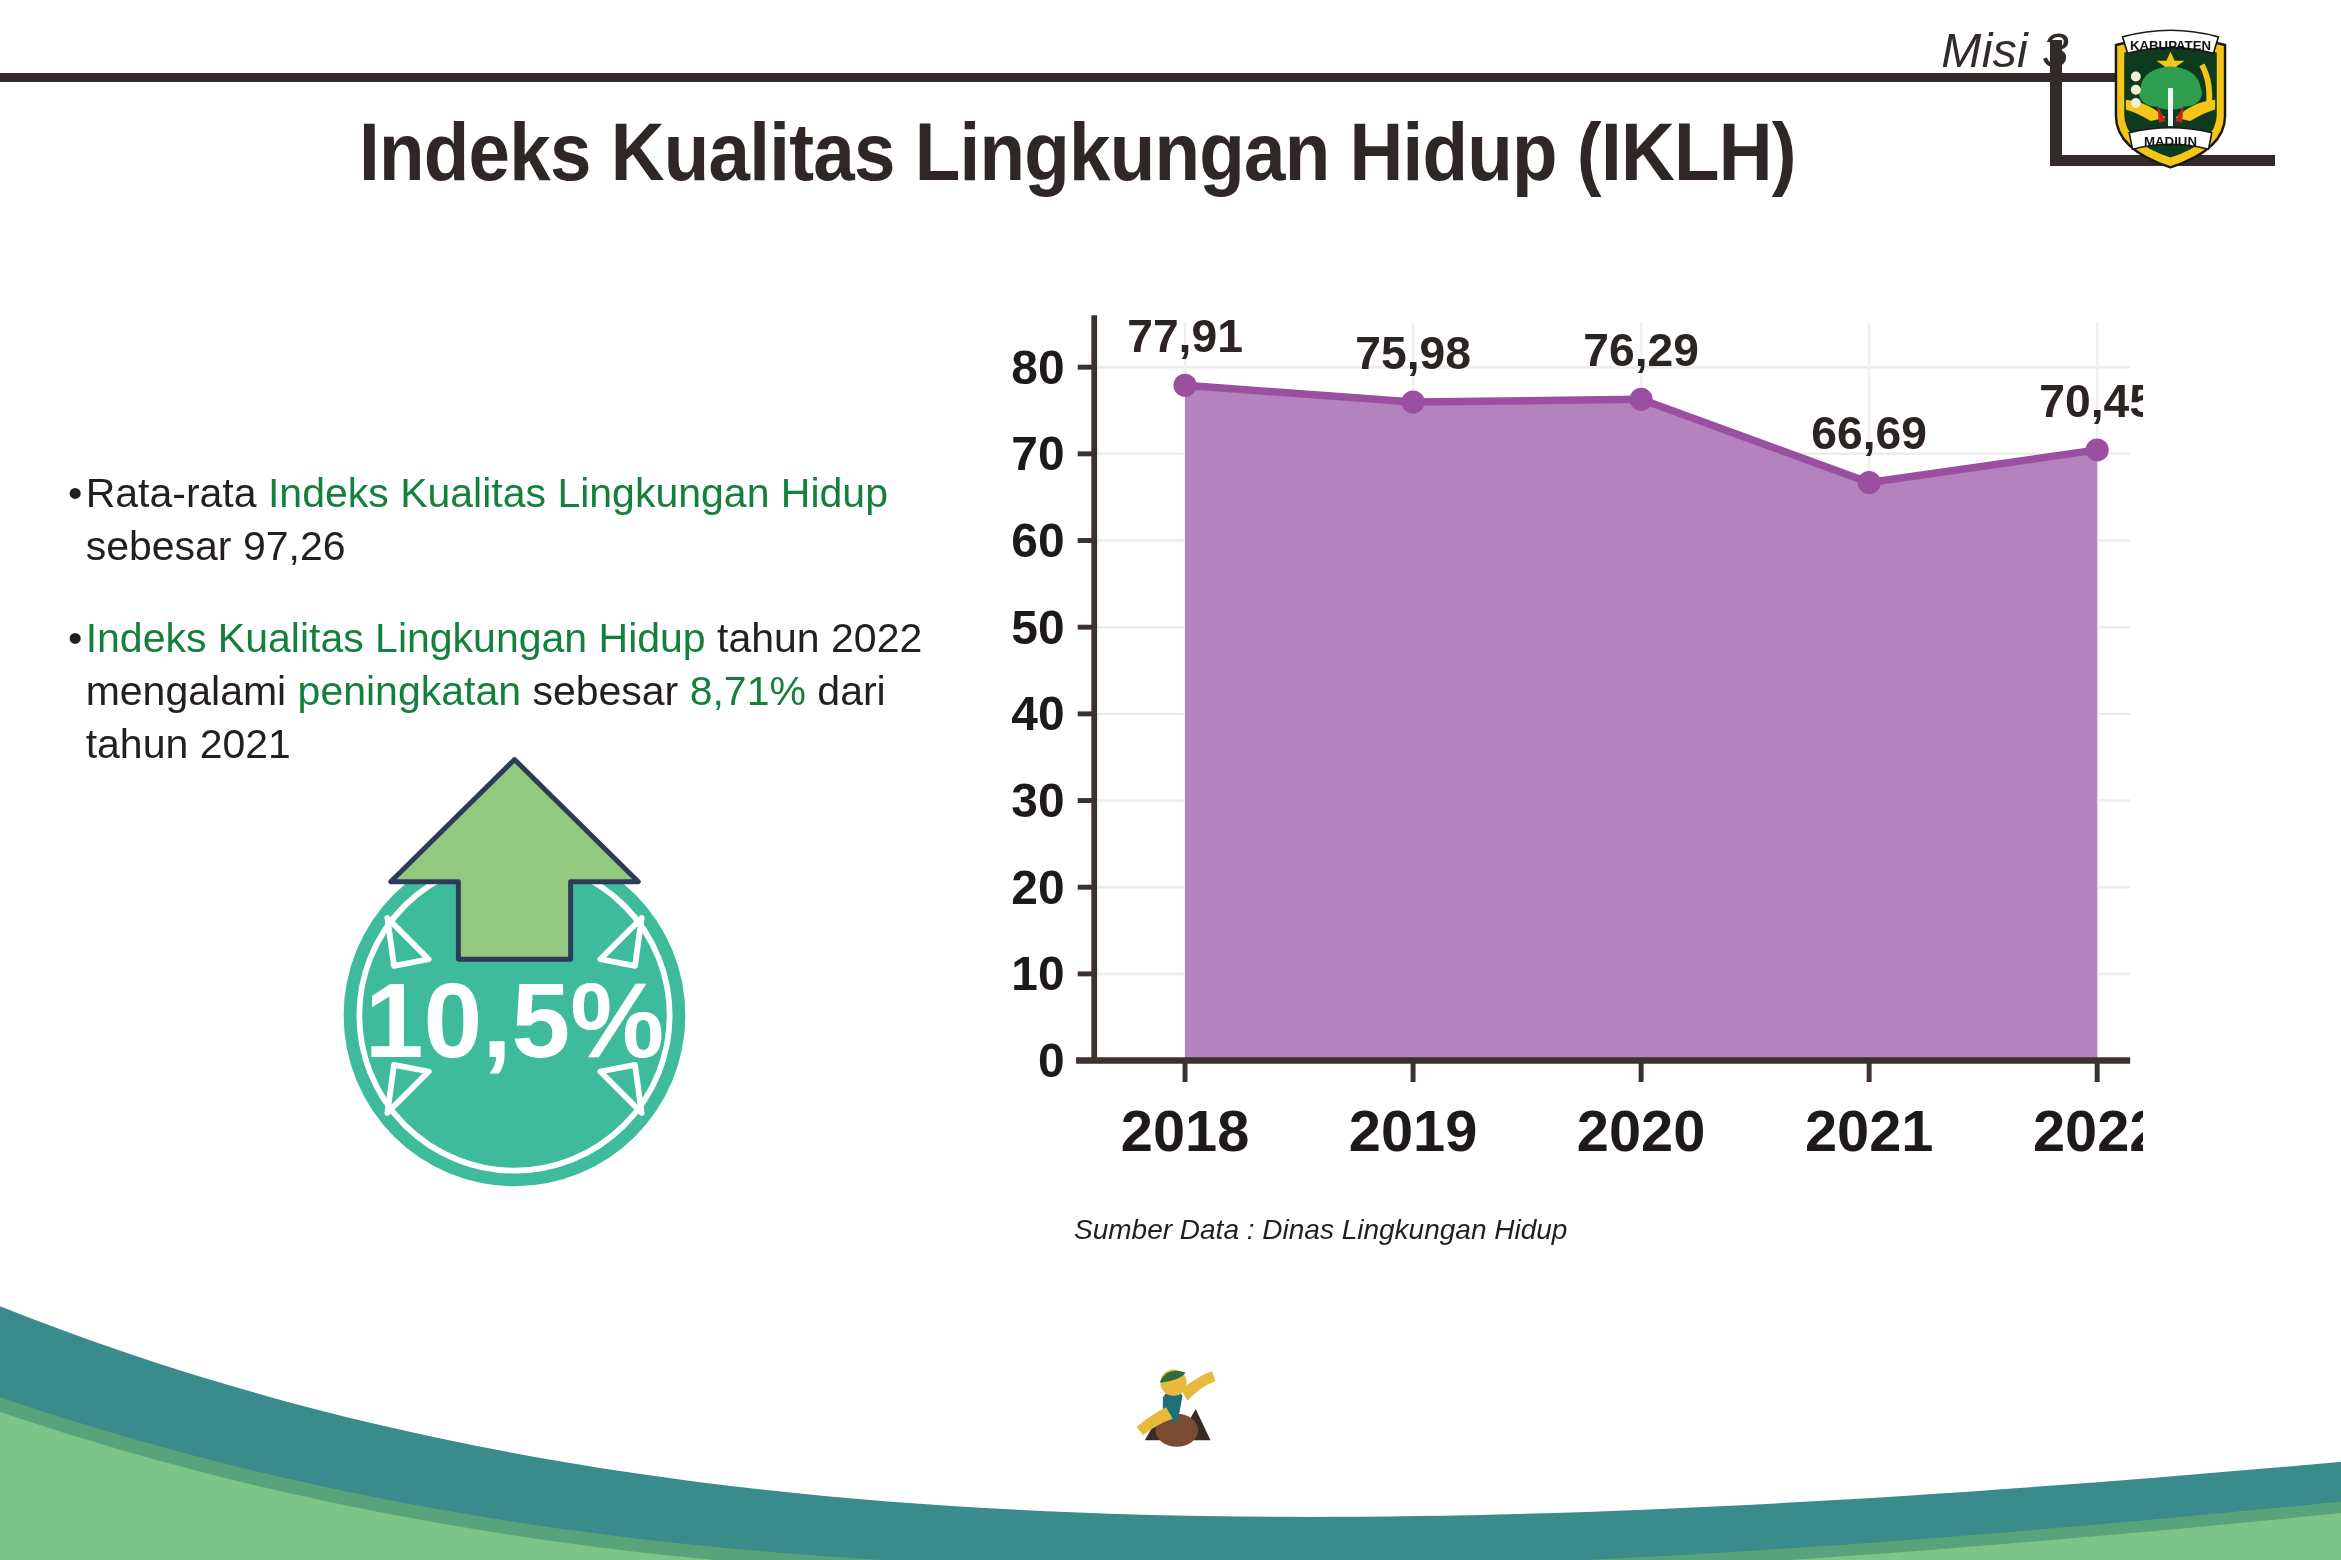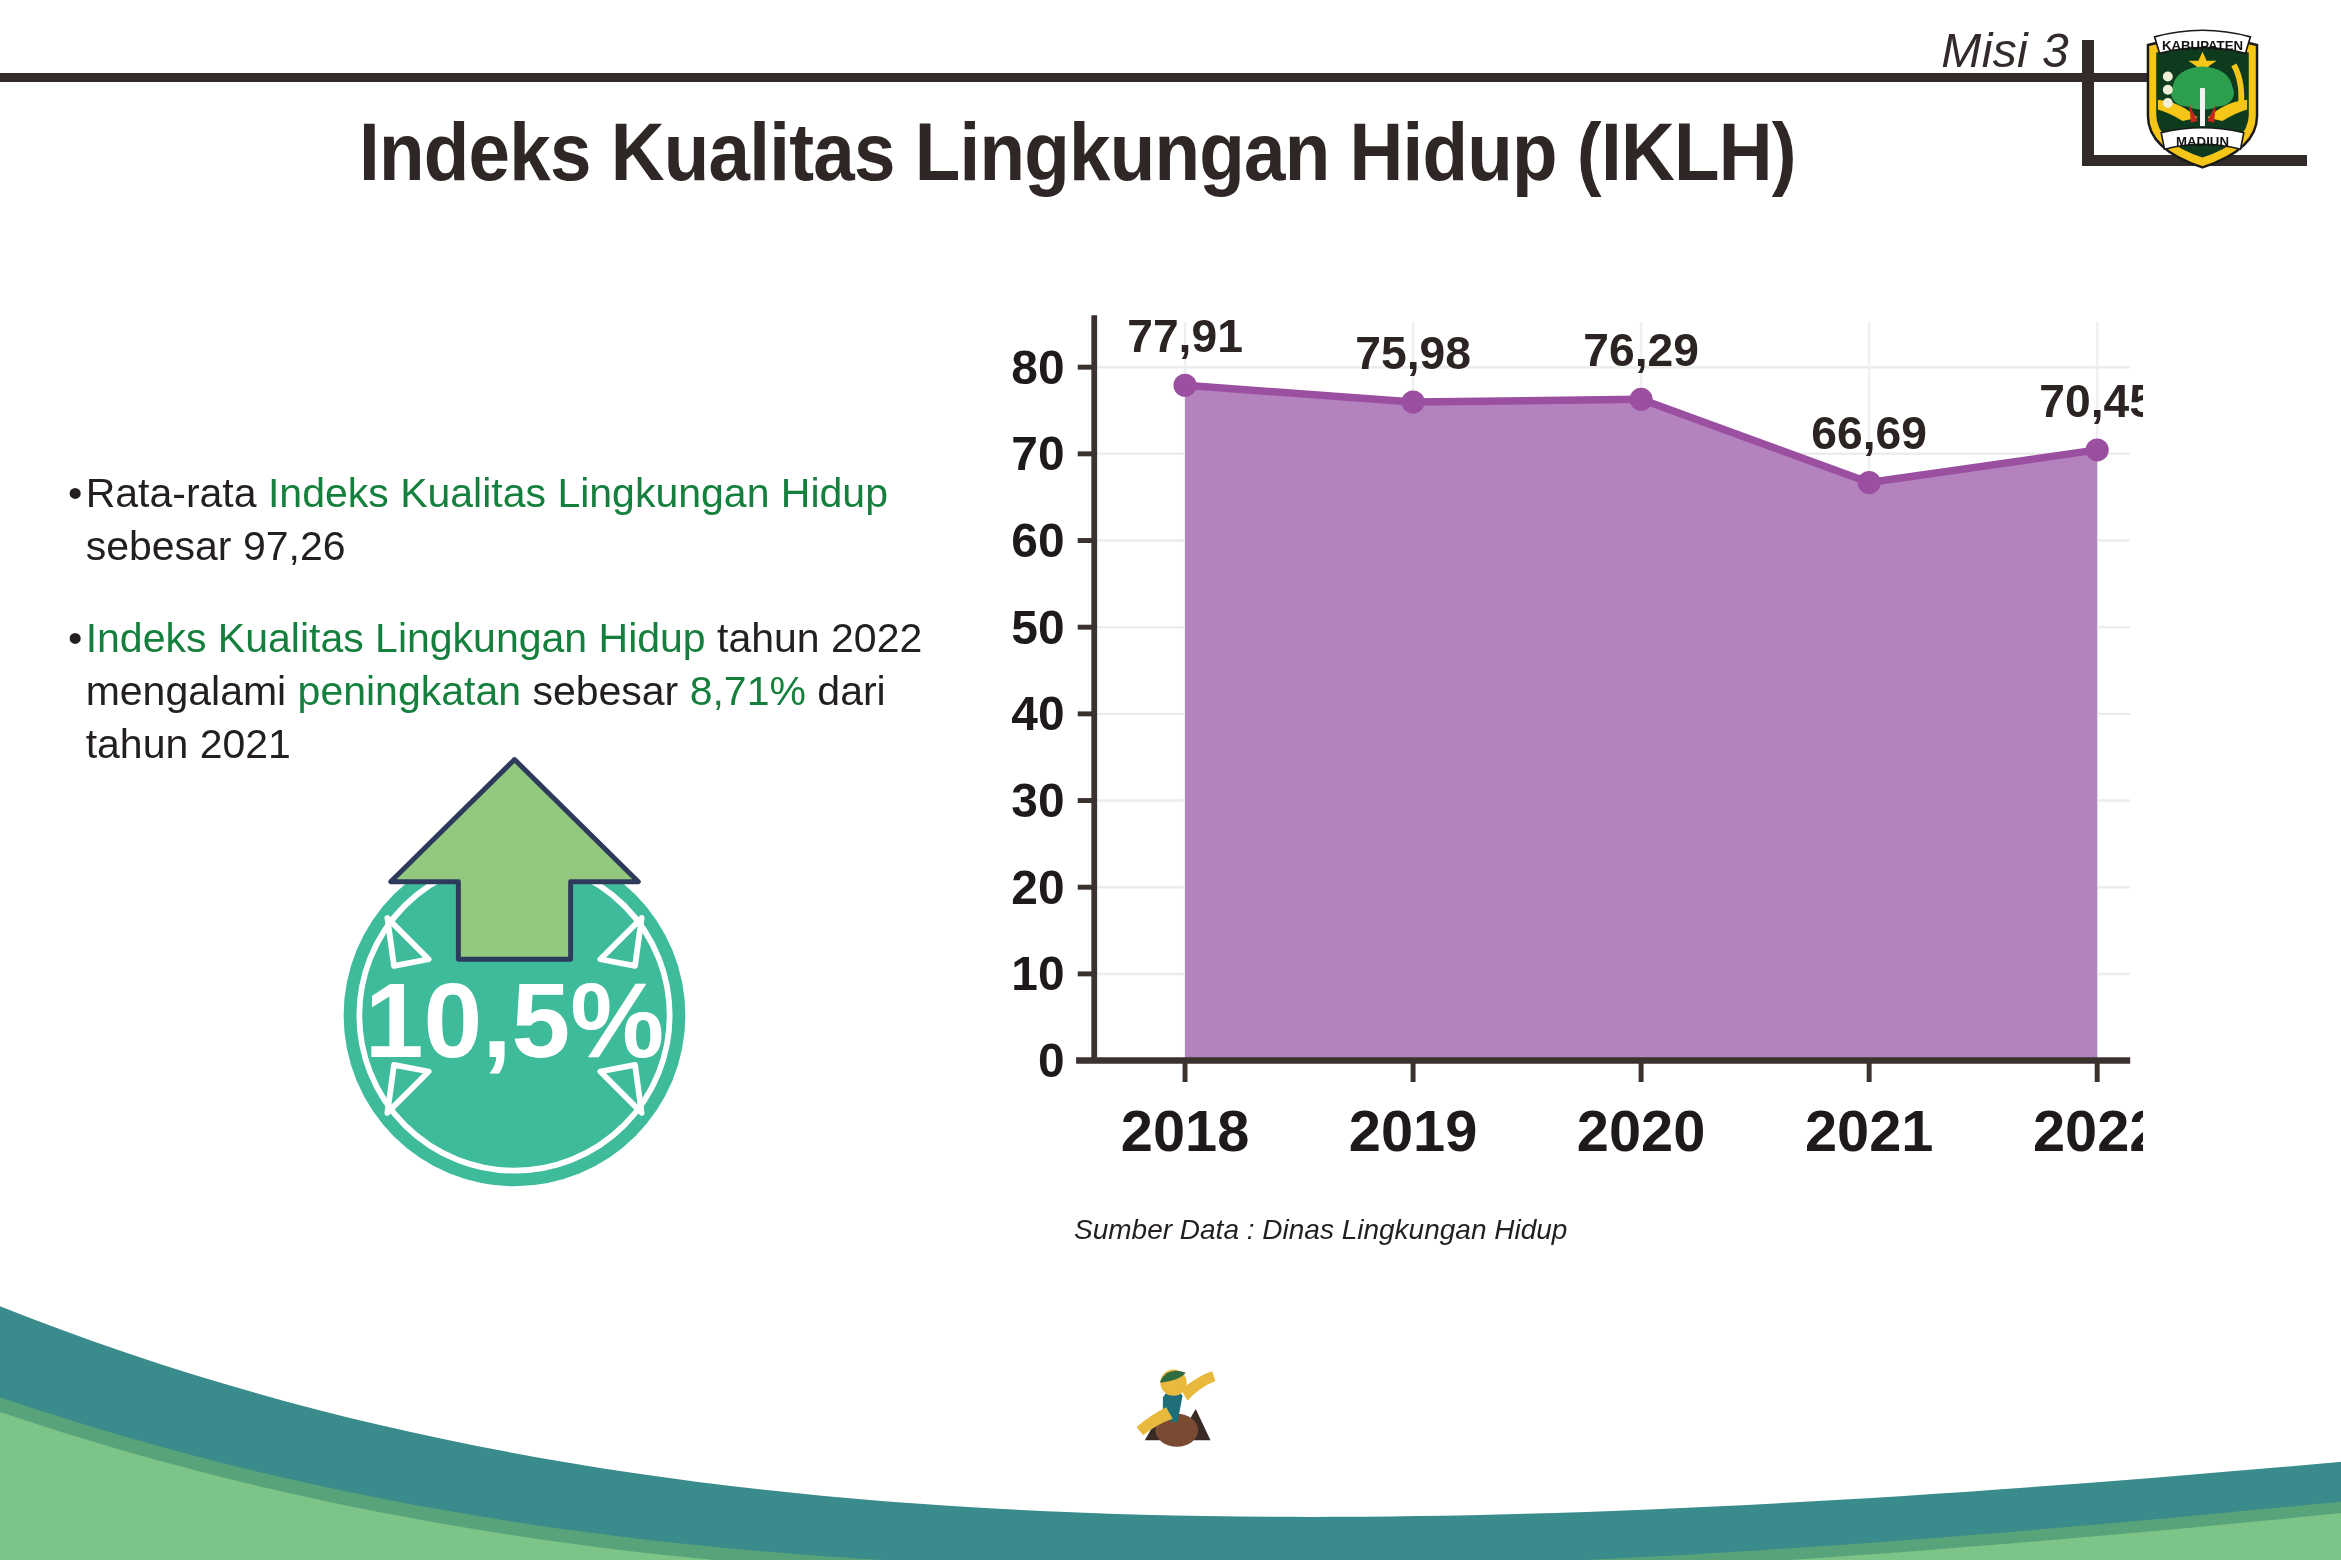--- a/index.html
+++ b/index.html
@@ -5,21 +5,21 @@
   html,body{margin:0;padding:0;background:#fff;}
   body{width:2342px;height:1561px;position:relative;overflow:hidden;
        font-family:"Liberation Sans",sans-serif;}
 
   
   .hdr-rule{position:absolute;left:0;top:73px;width:2155px;height:9px;
             background:#322B2A;}
   .misi{position:absolute;right:273px;top:23px;font-style:italic;
         font-size:48px;color:#322B2A;letter-spacing:0.4px;
         font-family:"Liberation Sans",sans-serif;}
-  .logo-bracket{position:absolute;right:35px;top:40px;width:225px;height:126px;}
+  .logo-bracket{position:absolute;right:41px;top:40px;width:225px;height:126px;padding-left:26px;}
   .logo-bracket .vbar{position:absolute;left:0;top:0;width:11.6px;height:126px;
         background:#322B2A;}
   .logo-bracket .hbar{position:absolute;left:0;bottom:0;width:225px;height:10.7px;
         background:#322B2A;}
   .crest{position:absolute;left:51px;top:-23px;width:139px;height:157px;}
 
   
   .title{position:absolute;left:0;top:106px;width:2155px;text-align:center;
          font-size:81px;font-weight:bold;color:#2E2726;
          font-family:"Liberation Sans",sans-serif;

